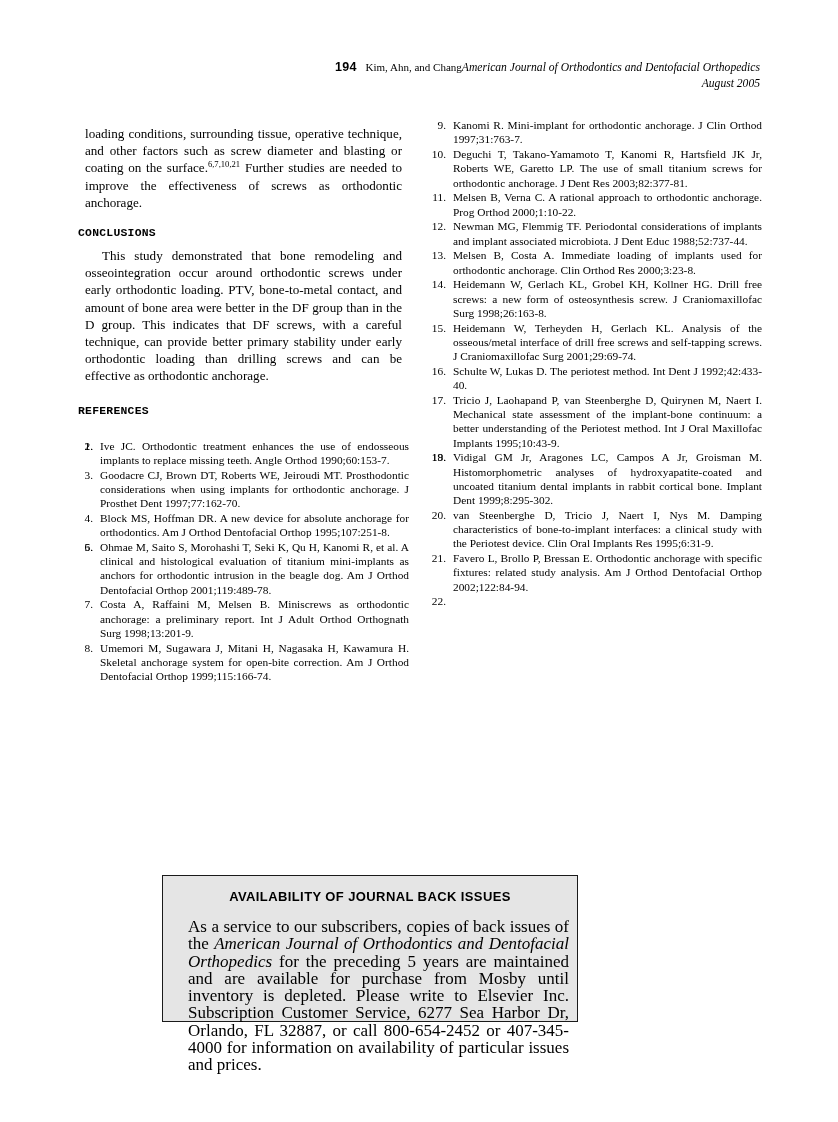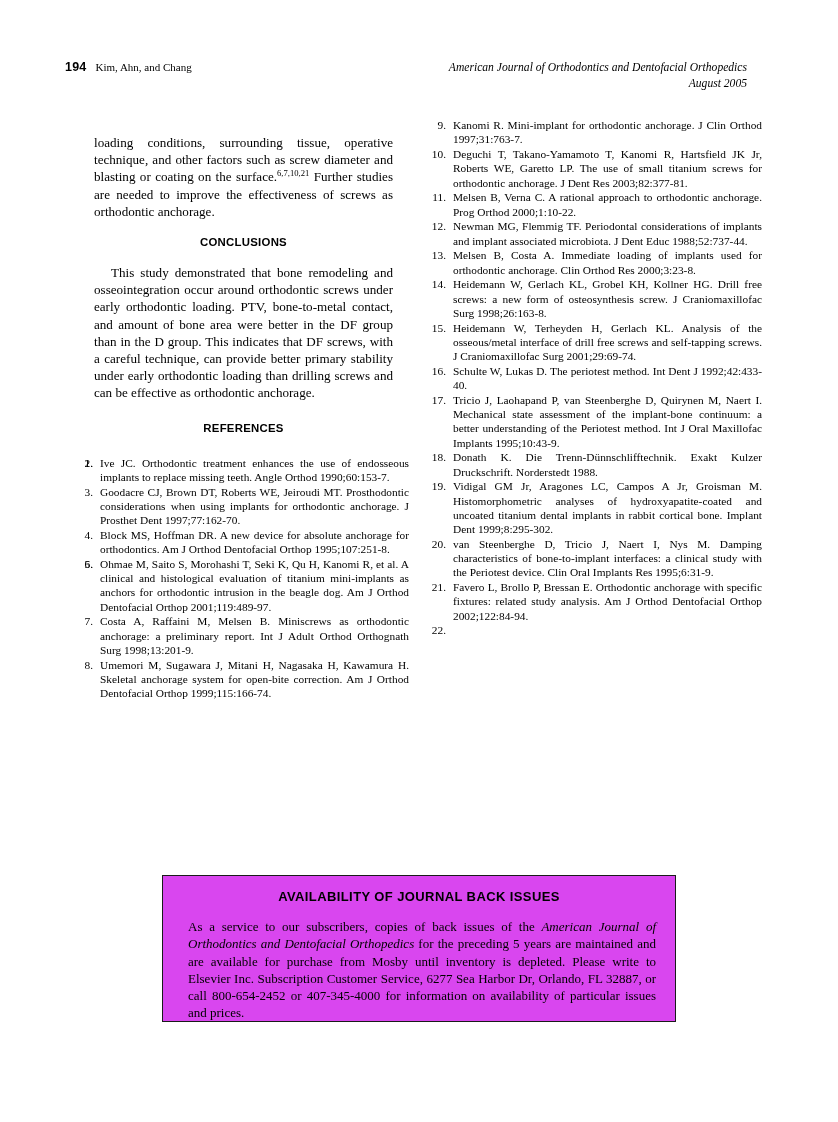--- a/index.html
+++ b/index.html
@@ -13,25 +13,25 @@
     height: 1122px;
     background: #ffffff;
     font-family: "Liberation Serif", serif;
     color: #000000;
     overflow: hidden;
   }
 
   
   .running-head {
     position: absolute;
-    left: 65px;
+    left: 78px;
     top: 60px;
     width: 682px;
     display: flex;
-    justify-content: space-between;
+    justify-content: flex-end;
     align-items: flex-start;
   }
   .rh-left {
     display: flex;
     align-items: baseline;
     gap: 9px;
     white-space: nowrap;
   }
   .rh-pageno {
     font-family: "Liberation Sans", sans-serif;
@@ -56,43 +56,42 @@
     top: 118px;
     width: 684px;
     display: flex;
     gap: 22px;
   }
   .col {
     width: 331px;
   }
 
   p.body-para {
-    margin: 16px;
+    margin: 7px;
     font-size: 13.1px;
     line-height: 17.2px;
     text-align: justify;
     text-justify: inter-word;
     hyphens: manual;
   }
   p.body-para.indented {
     text-indent: 17px;
   }
   sup.refmark {
     font-size: 8.6px;
     vertical-align: super;
     line-height: 0;
   }
 
   h2.section-head {
     margin: 16px 0 8px 0;
-    font-family: Liberation Sans, sans-serif;
+    font-family: Liberation Mono, monospace;
     font-weight: bold;
     font-size: 11.4px;
     letter-spacing: 0.25px;
-    text-align: center;
   }
   h2.section-head.refs {
     margin-top: 20px;
     margin-bottom: 22px;
   }
 
   
   ol.reflist {
     margin: 0;
     padding: 0;
@@ -114,37 +113,37 @@
     width: 15px;
     text-align: right;
     font-size: 11.35px;
   }
 
   
   .notice-box {
     position: absolute;
     left: 162px;
     top: 875px;
-    width: 514px;
+    width: 416px;
     height: 147px;
     border: 1.6px solid #1a1a1a;
     box-sizing: border-box;
-    background: #d946ef;
+    background: #e5e5e5;
   }
   .notice-title {
     margin: 13px 0 0 0;
     text-align: center;
     font-family: "Liberation Sans", sans-serif;
     font-weight: bold;
     font-size: 13px;
     letter-spacing: 0.4px;
   }
   .notice-body {
-    margin: 14px 19px 0 25px;
-    font-size: 13px;
+    margin: 14px 8px 0 25px;
+    font-size: 17px;
     line-height: 17.3px;
     text-align: justify;
     text-justify: inter-word;
   }
   .notice-body em {
     font-style: italic;
   }
 </style>
 </head>
 <body>
@@ -173,38 +172,38 @@
       <p class="body-para indented">This study demonstrated that bone remodeling and osseointegration occur around orthodontic screws under early orthodontic loading. PTV, bone-to-metal contact, and amount of bone area were better in the DF group than in the D group. This indicates that DF screws, with a careful technique, can provide better primary stability under early orthodontic loading than drilling screws and can be effective as orthodontic anchorage.</p>
 
       <h2 class="section-head refs">REFERENCES</h2>
 
       <ol class="reflist">
         <li><span class="refnum">1.</span></li>
         <li><span class="refnum">2.</span><span>Ive JC. Orthodontic treatment enhances the use of endosseous implants to replace missing teeth. Angle Orthod 1990;60:153-7.</span></li>
         <li><span class="refnum">3.</span><span>Goodacre CJ, Brown DT, Roberts WE, Jeiroudi MT. Prosthodontic considerations when using implants for orthodontic anchorage. J Prosthet Dent 1997;77:162-70.</span></li>
         <li><span class="refnum">4.</span><span>Block MS, Hoffman DR. A new device for absolute anchorage for orthodontics. Am J Orthod Dentofacial Orthop 1995;107:251-8.</span></li>
         <li><span class="refnum">5.</span></li>
-        <li><span class="refnum">6.</span><span>Ohmae M, Saito S, Morohashi T, Seki K, Qu H, Kanomi R, et al. A clinical and histological evaluation of titanium mini-implants as anchors for orthodontic intrusion in the beagle dog. Am J Orthod Dentofacial Orthop 2001;119:489-97.</span></li>
+        <li><span class="refnum">6.</span><span>Ohmae M, Saito S, Morohashi T, Seki K, Qu H, Kanomi R, et al. A clinical and histological evaluation of titanium mini-implants as anchors for orthodontic intrusion in the beagle dog. Am J Orthod Dentofacial Orthop 2001;119:489-78.</span></li>
         <li><span class="refnum">7.</span><span>Costa A, Raffaini M, Melsen B. Miniscrews as orthodontic anchorage: a preliminary report. Int J Adult Orthod Orthognath Surg 1998;13:201-9.</span></li>
         <li><span class="refnum">8.</span><span>Umemori M, Sugawara J, Mitani H, Nagasaka H, Kawamura H. Skeletal anchorage system for open-bite correction. Am J Orthod Dentofacial Orthop 1999;115:166-74.</span></li>
       </ol>
     </div>
 
     <div class="col">
       <ol class="reflist">
         <li><span class="refnum">9.</span><span>Kanomi R. Mini-implant for orthodontic anchorage. J Clin Orthod 1997;31:763-7.</span></li>
         <li><span class="refnum">10.</span><span>Deguchi T, Takano-Yamamoto T, Kanomi R, Hartsfield JK Jr, Roberts WE, Garetto LP. The use of small titanium screws for orthodontic anchorage. J Dent Res 2003;82:377-81.</span></li>
         <li><span class="refnum">11.</span><span>Melsen B, Verna C. A rational approach to orthodontic anchorage. Prog Orthod 2000;1:10-22.</span></li>
         <li><span class="refnum">12.</span><span>Newman MG, Flemmig TF. Periodontal considerations of implants and implant associated microbiota. J Dent Educ 1988;52:737-44.</span></li>
         <li><span class="refnum">13.</span><span>Melsen B, Costa A. Immediate loading of implants used for orthodontic anchorage. Clin Orthod Res 2000;3:23-8.</span></li>
         <li><span class="refnum">14.</span><span>Heidemann W, Gerlach KL, Grobel KH, Kollner HG. Drill free screws: a new form of osteosynthesis screw. J Craniomaxillofac Surg 1998;26:163-8.</span></li>
         <li><span class="refnum">15.</span><span>Heidemann W, Terheyden H, Gerlach KL. Analysis of the osseous/metal interface of drill free screws and self-tapping screws. J Craniomaxillofac Surg 2001;29:69-74.</span></li>
         <li><span class="refnum">16.</span><span>Schulte W, Lukas D. The periotest method. Int Dent J 1992;42:433-40.</span></li>
         <li><span class="refnum">17.</span><span>Tricio J, Laohapand P, van Steenberghe D, Quirynen M, Naert I. Mechanical state assessment of the implant-bone continuum: a better understanding of the Periotest method. Int J Oral Maxillofac Implants 1995;10:43-9.</span></li>
-        <li><span class="refnum">18.</span><span>Donath K. Die Trenn-Dünnschlifftechnik. Exakt Kulzer Druckschrift. Norderstedt 1988.</span></li>
+        <li><span class="refnum">18.</span></li>
         <li><span class="refnum">19.</span><span>Vidigal GM Jr, Aragones LC, Campos A Jr, Groisman M. Histomorphometric analyses of hydroxyapatite-coated and uncoated titanium dental implants in rabbit cortical bone. Implant Dent 1999;8:295-302.</span></li>
         <li><span class="refnum">20.</span><span>van Steenberghe D, Tricio J, Naert I, Nys M. Damping characteristics of bone-to-implant interfaces: a clinical study with the Periotest device. Clin Oral Implants Res 1995;6:31-9.</span></li>
         <li><span class="refnum">21.</span><span>Favero L, Brollo P, Bressan E. Orthodontic anchorage with specific fixtures: related study analysis. Am J Orthod Dentofacial Orthop 2002;122:84-94.</span></li>
         <li><span class="refnum">22.</span></li>
       </ol>
     </div>
   </div>
 
   <div class="notice-box">
     <div class="notice-title">AVAILABILITY OF JOURNAL BACK ISSUES</div>

